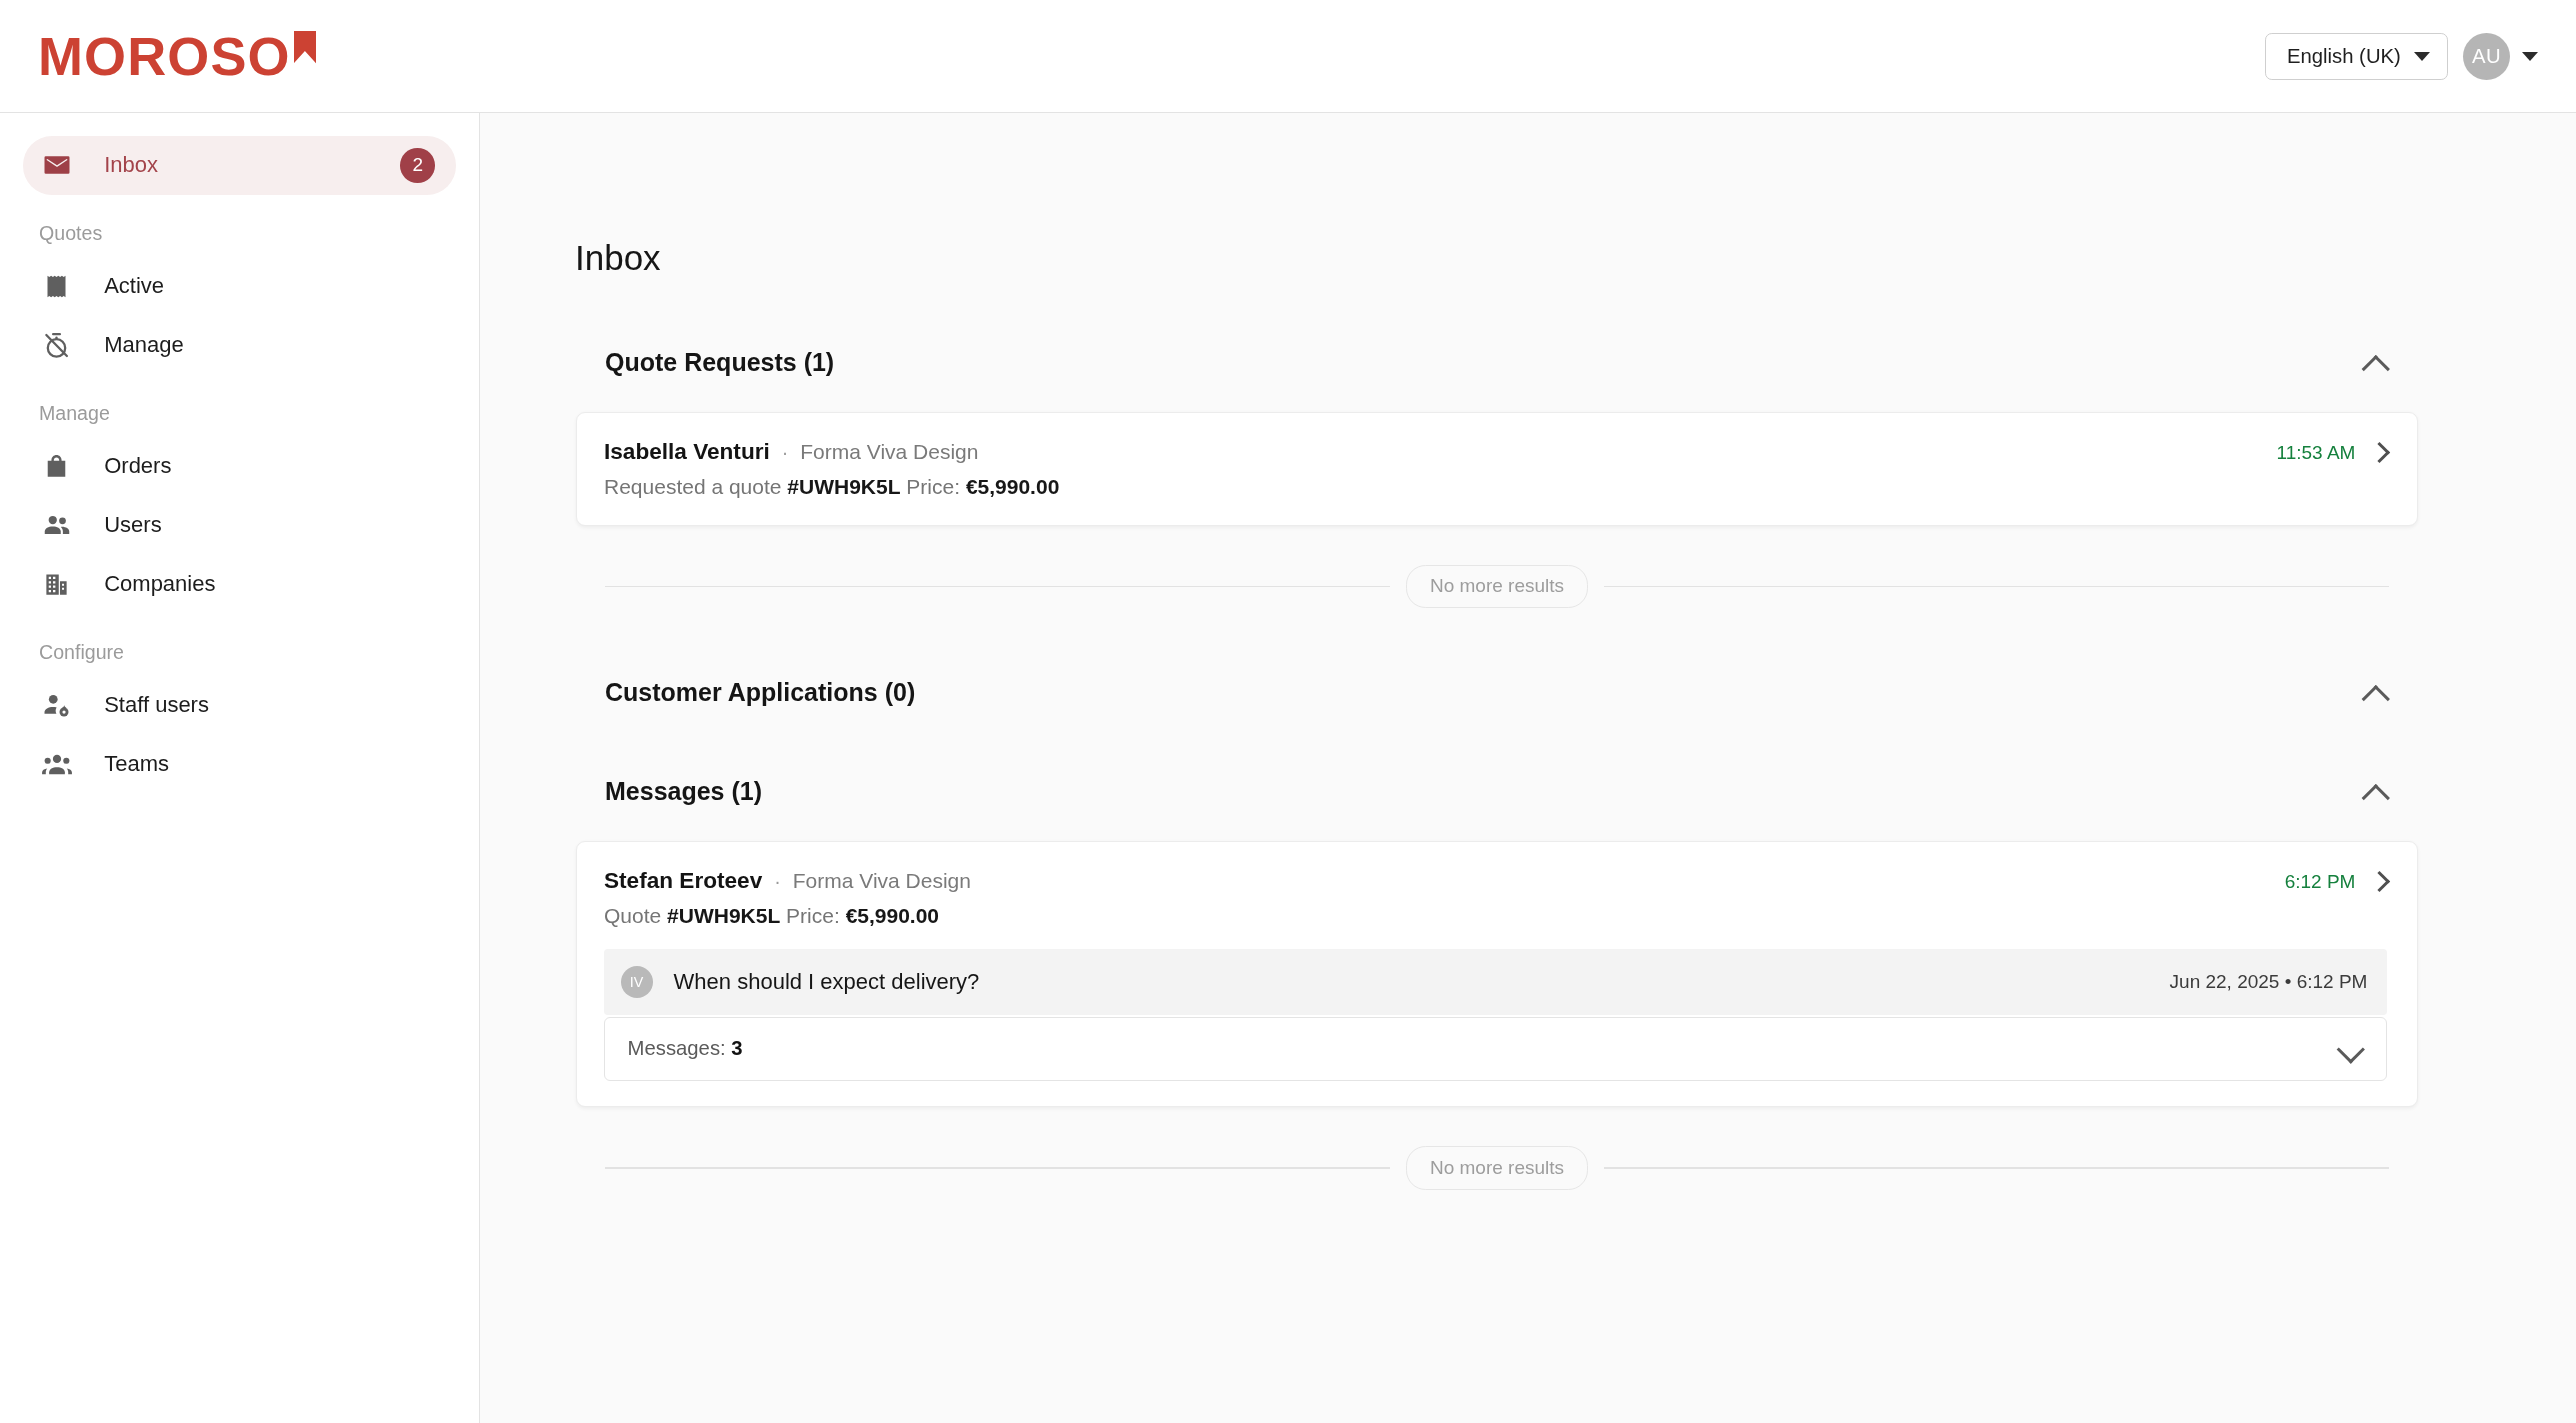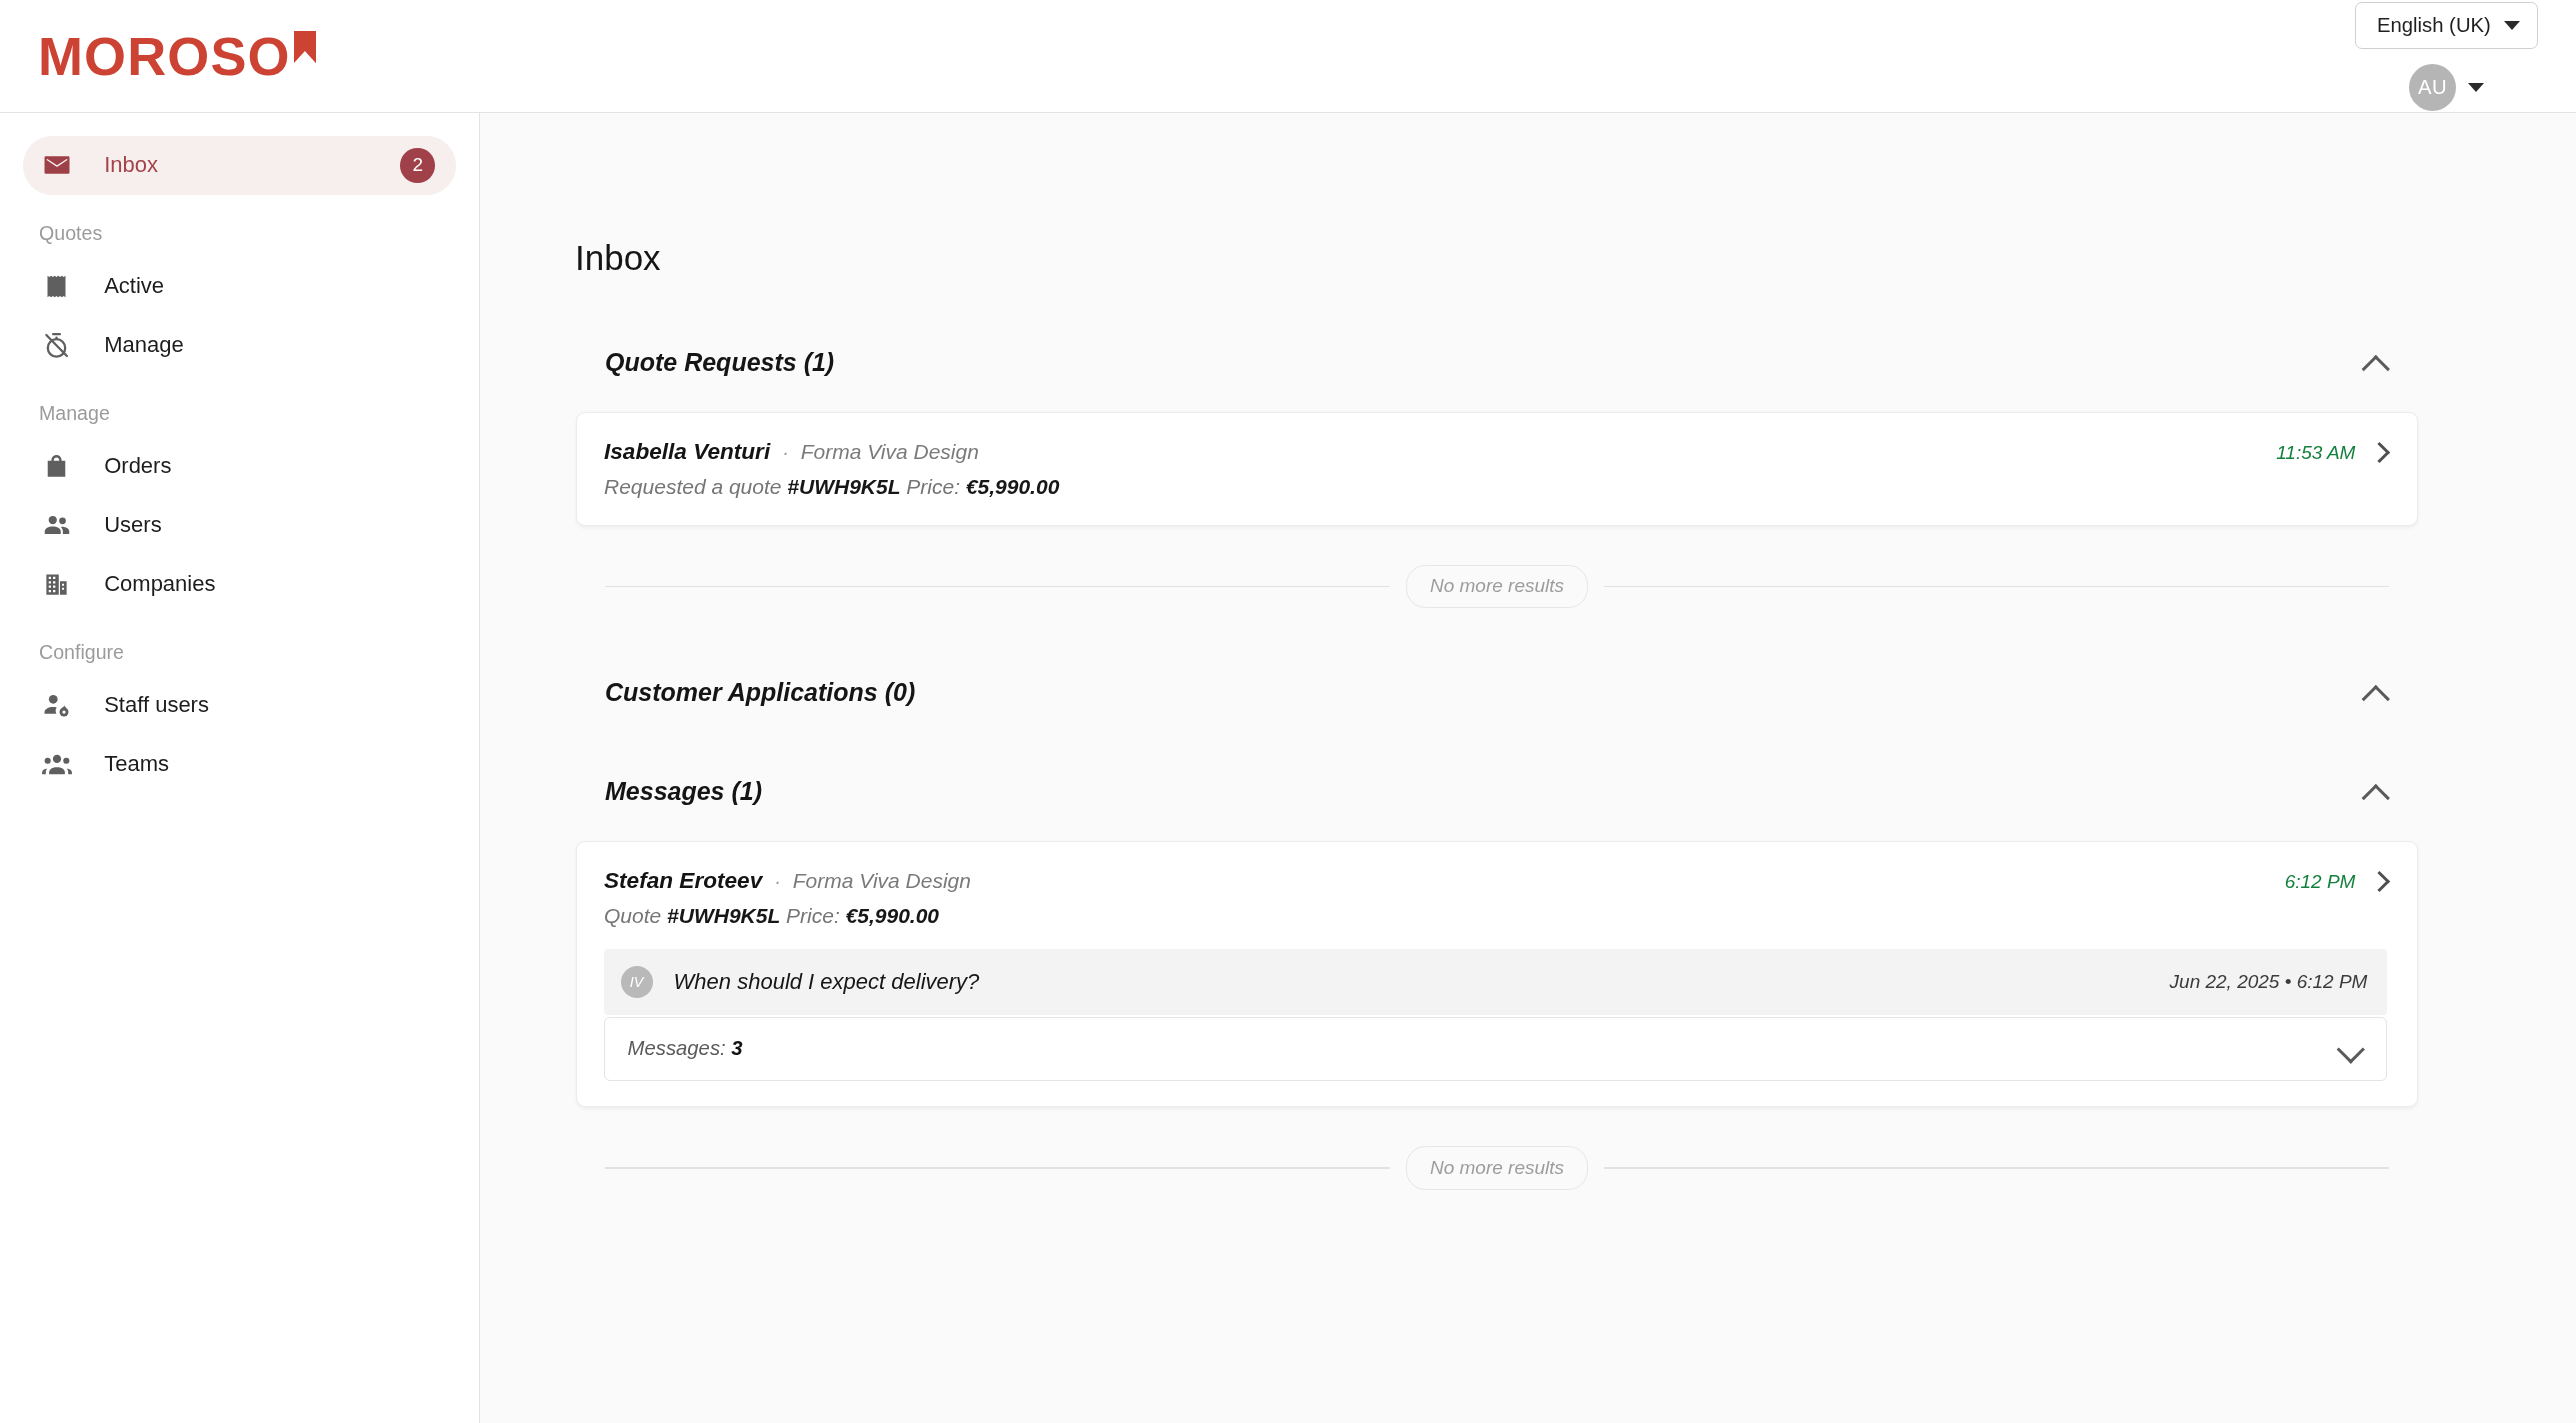--- a/index.html
+++ b/index.html
@@ -42,21 +42,20 @@
     margin-top: 1.5px;
     background: #cc4233;
     
     clip-path: polygon(0 0, 100% 0, 100% 100%, 50% 62%, 0 100%);
   }
   .topbar-right {
     margin-left: auto;
     display: flex;
     align-items: center;
     gap: 15px;
-    flex-direction: column;
   }
   .lang-select {
     display: flex;
     align-items: center;
     gap: 13.6px;
     height: 47px;
     padding: 0 16.6px 0 21px;
     border: 1.5px solid #cfcfcf;
     border-radius: 6.8px;
     background: #fff;
@@ -139,21 +138,20 @@
   }
   .page-title {
     font-size: 35px;
     color: #161616;
     font-weight: 400;
     padding: 125px 0 0 95px;
   }
   .content {
     padding: 0 96px 0 96px;
     max-width: 2034px;
-    font-style: italic;
   }
 
   .section { margin-top: 70px; }
   .section-head {
     display: flex;
     align-items: center;
     padding: 0 29px 0 29px;
     cursor: pointer;
   }
   .section-title {

